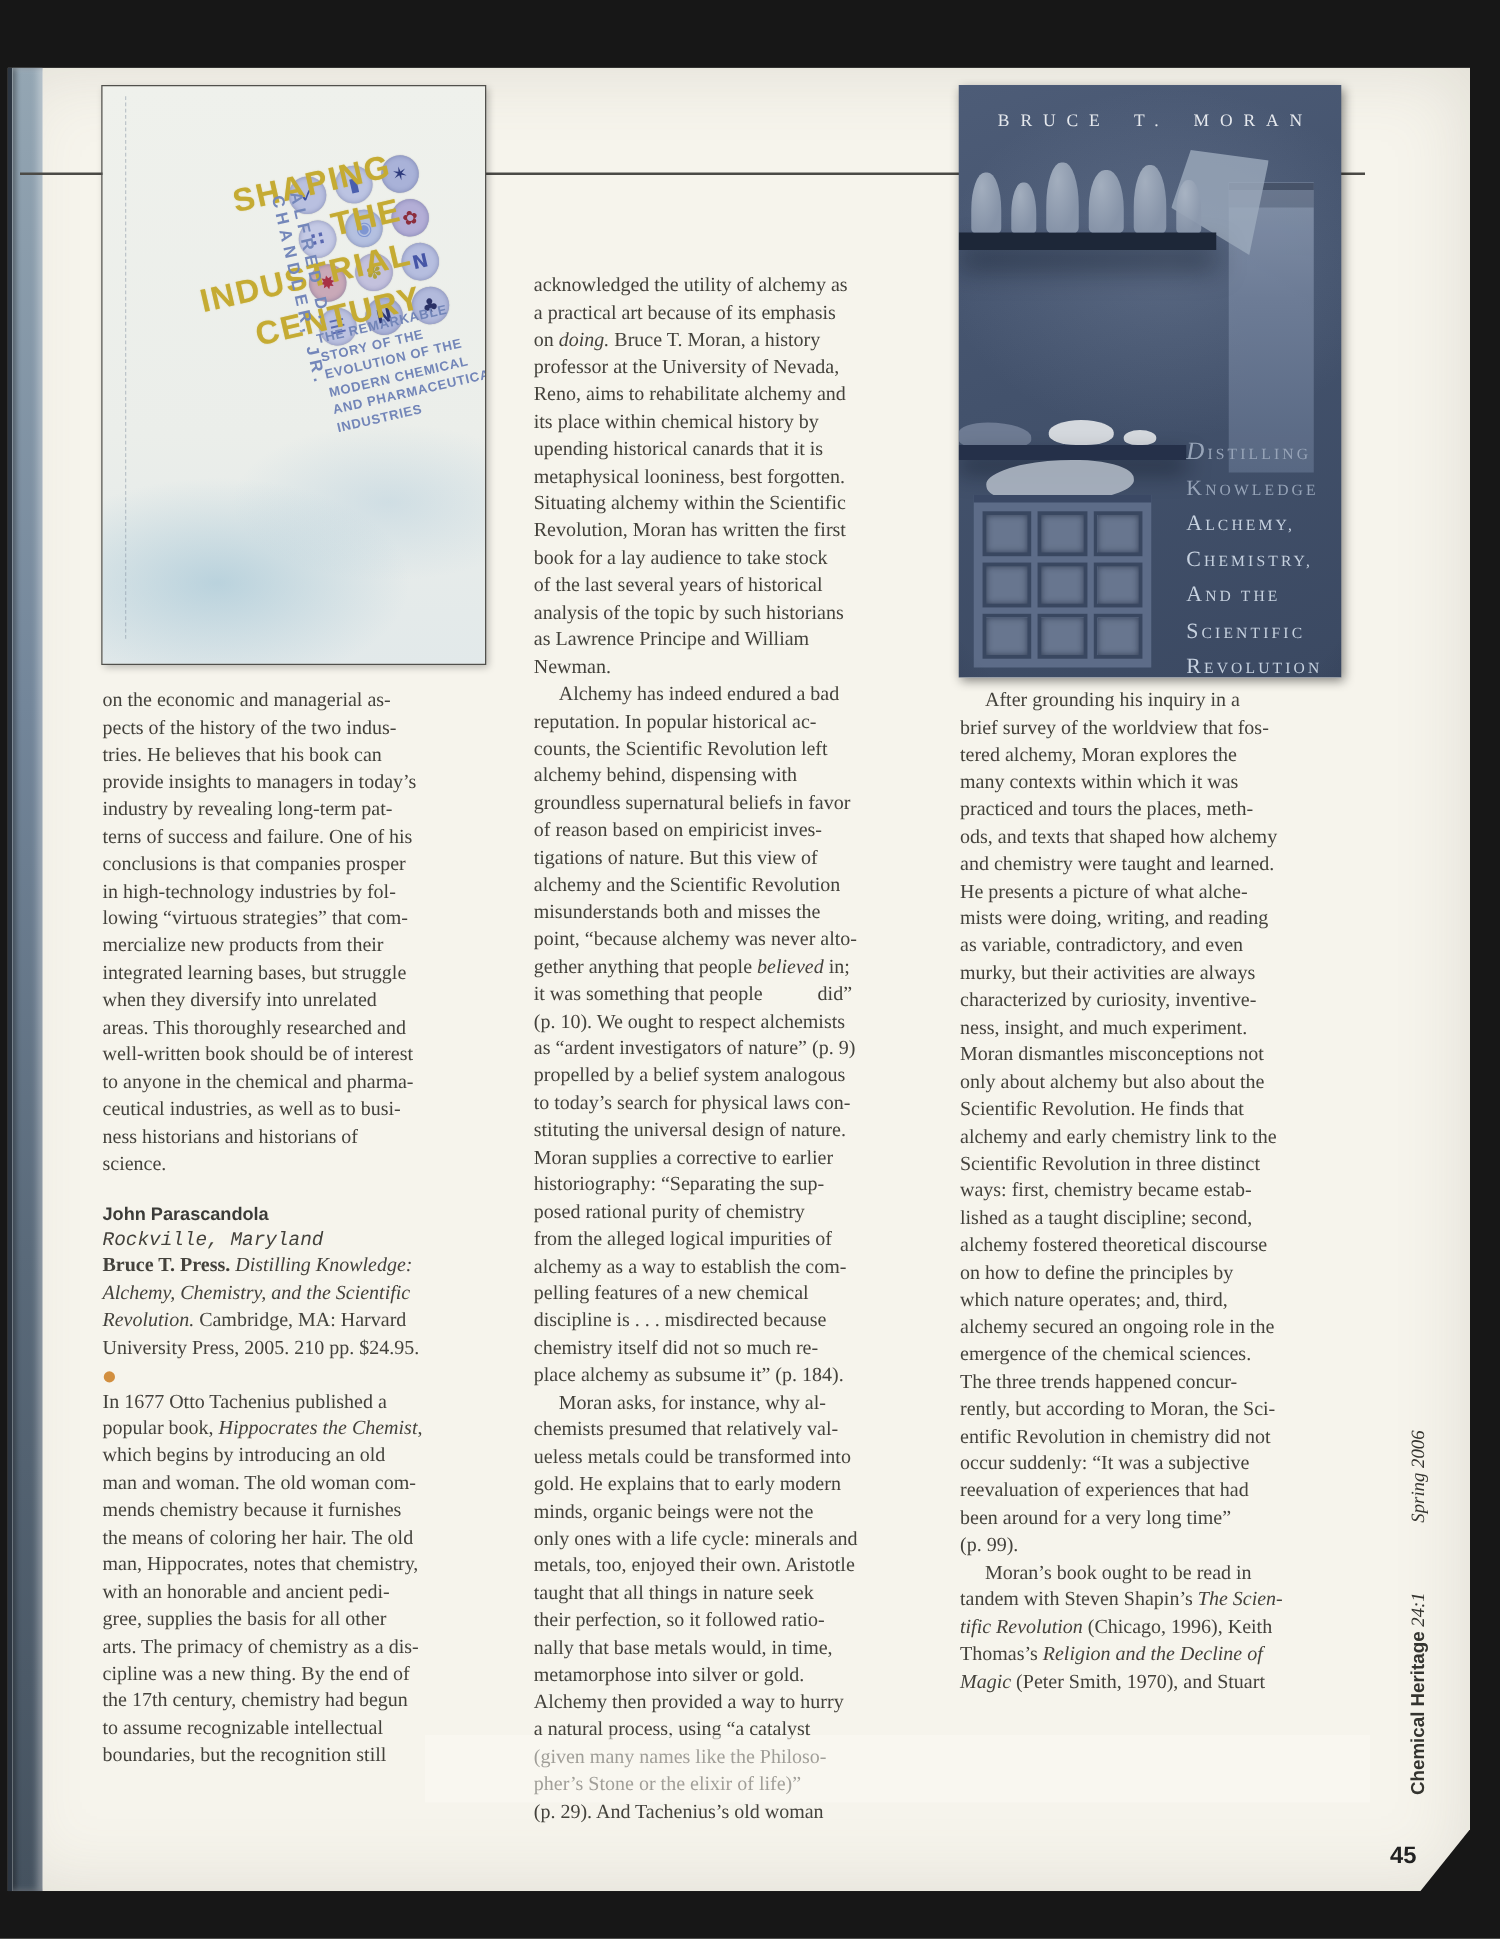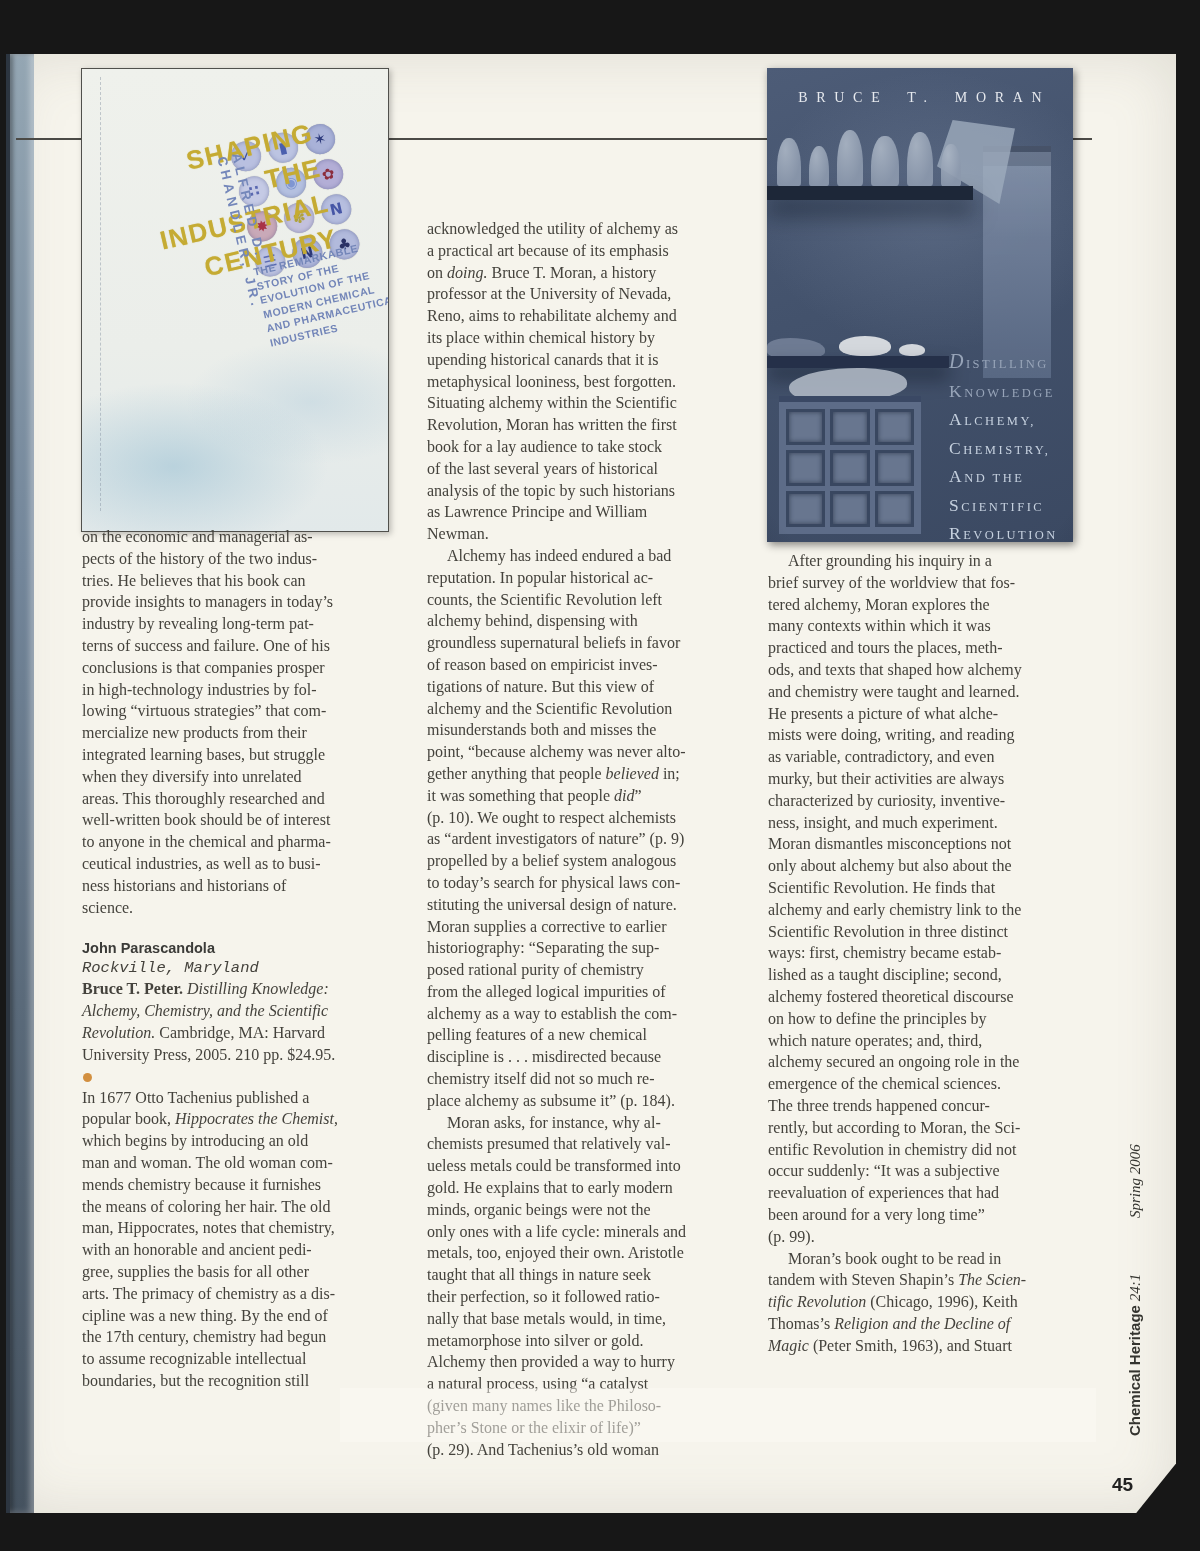--- a/index.html
+++ b/index.html
@@ -106,21 +106,21 @@
     grid-gap:5px;padding:7px;}
   .chest>div{border:3px solid #394760;background:#68768f;box-shadow:inset 0 0 5px rgba(20,30,50,.6);}
   .cr-title{position:absolute;left:182px;top:280px;width:120px;
     font-size:12.5px;line-height:26.5px;letter-spacing:2.5px;color:#c6d1df;}
   .cr-title .dim{color:#97a4b8;}
   .cr-title div::first-letter{font-size:1.4em;}
   .cr-title .scriptcap::first-letter{font-style:italic;font-size:1.6em;}
 
   
   .col{position:absolute;width:336px;color:#44423c;font-size:16px;line-height:21.8px;}
-  .col1{left:76px;top:472px;}
+  .col1{left:76px;top:496px;}
   .col2{left:421px;top:164px;}
   .col3{left:762px;top:496px;}
   .para{white-space:pre-line;}
   .para.ind{text-indent:20px;}
   .sig-name{margin-top:21px;font-family:"Liberation Sans",sans-serif;font-weight:bold;
     font-size:14.5px;color:#3b3b38;line-height:19px;}
   .sig-place{font-style:italic;font-size:15.5px;line-height:20px;font-family:Liberation Mono, monospace;}
   .review-heading{margin:22px 0 7px 0;font-family:"Liberation Sans",sans-serif;font-weight:bold;
     font-size:19px;color:#262622;line-height:24px;}
   .bullet{width:9px;height:9px;border-radius:50%;margin:7px 0 5px 1px;}
@@ -232,21 +232,21 @@
 integrated learning bases, but struggle
 when they diversify into unrelated
 areas. This thoroughly researched and
 well-written book should be of interest
 to anyone in the chemical and pharma-
 ceutical industries, as well as to busi-
 ness historians and historians of
 science.</span></div>
     <div class="sig-name">John Parascandola</div>
     <div class="sig-place">Rockville, Maryland</div>
-    <div class="para"><span style="font-weight: bold;">Bruce T. Peter. </span><span style="font-style: italic;">Distilling Knowledge:
+    <div class="para"><span style="font-weight: bold;">Bruce T. Press. </span><span style="font-style: italic;">Distilling Knowledge:
 Alchemy, Chemistry, and the Scientific
 Revolution. </span><span>Cambridge, MA: Harvard
 University Press, 2005. 210 pp. $24.95.</span></div>
     <div class="bullet" style="background: rgb(210, 143, 63);"></div>
     <div class="para"><span>In 1677 Otto Tachenius published a
 popular book, </span><span style="font-style: italic;">Hippocrates the Chemist</span><span>,
 which begins by introducing an old
 man and woman. The old woman com-
 mends chemistry because it furnishes
 the means of coloring her hair. The old
@@ -280,21 +280,21 @@
 reputation. In popular historical ac-
 counts, the Scientific Revolution left
 alchemy behind, dispensing with
 groundless supernatural beliefs in favor
 of reason based on empiricist inves-
 tigations of nature. But this view of
 alchemy and the Scientific Revolution
 misunderstands both and misses the
 point, “because alchemy was never alto-
 gether anything that people </span><span style="font-style: italic;">believed</span><span> in;
-it was something that people </span><span style="font-style: italic;">did</span><span>”
+it was something that people </span><span style=" margin-left: 40px;">did</span><span>”
 (p. 10). We ought to respect alchemists
 as “ardent investigators of nature” (p. 9)
 propelled by a belief system analogous
 to today’s search for physical laws con-
 stituting the universal design of nature.
 Moran supplies a corrective to earlier
 historiography: “Separating the sup-
 posed rational purity of chemistry
 from the alleged logical impurities of
 alchemy as a way to establish the com-
@@ -350,21 +350,21 @@
 rently, but according to Moran, the Sci-
 entific Revolution in chemistry did not
 occur suddenly: “It was a subjective
 reevaluation of experiences that had
 been around for a very long time”
 (p. 99).</span></div>
     <div class="para ind"><span>Moran’s book ought to be read in
 tandem with Steven Shapin’s </span><span style="font-style: italic;">The Scien-
 tific Revolution</span><span> (Chicago, 1996), Keith
 Thomas’s </span><span style="font-style: italic;">Religion and the Decline of
-Magic</span><span> (Peter Smith, 1963), and Stuart</span></div>
+Magic</span><span> (Peter Smith, 1970), and Stuart</span></div>
   </div>
 
   <div class="ghost-band"></div>
 
   <div class="sidebar">
     <span class="sb-journal">Chemical Heritage</span>
     <span class="sb-issue">24:1</span>
     <span class="sb-season">Spring 2006</span>
   </div>
 

